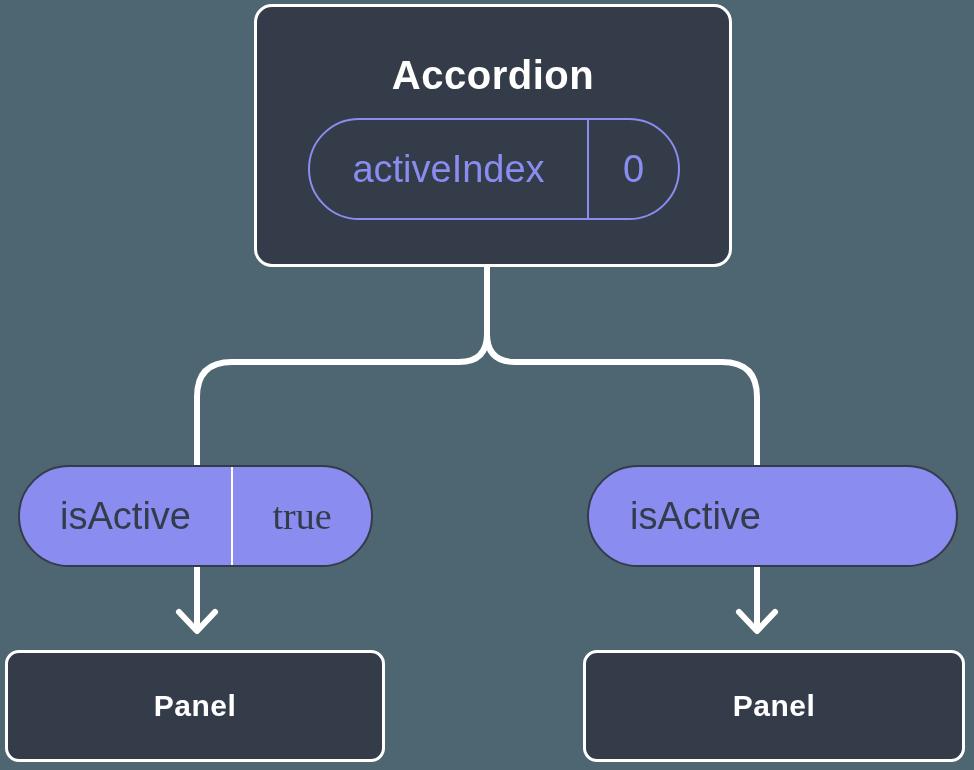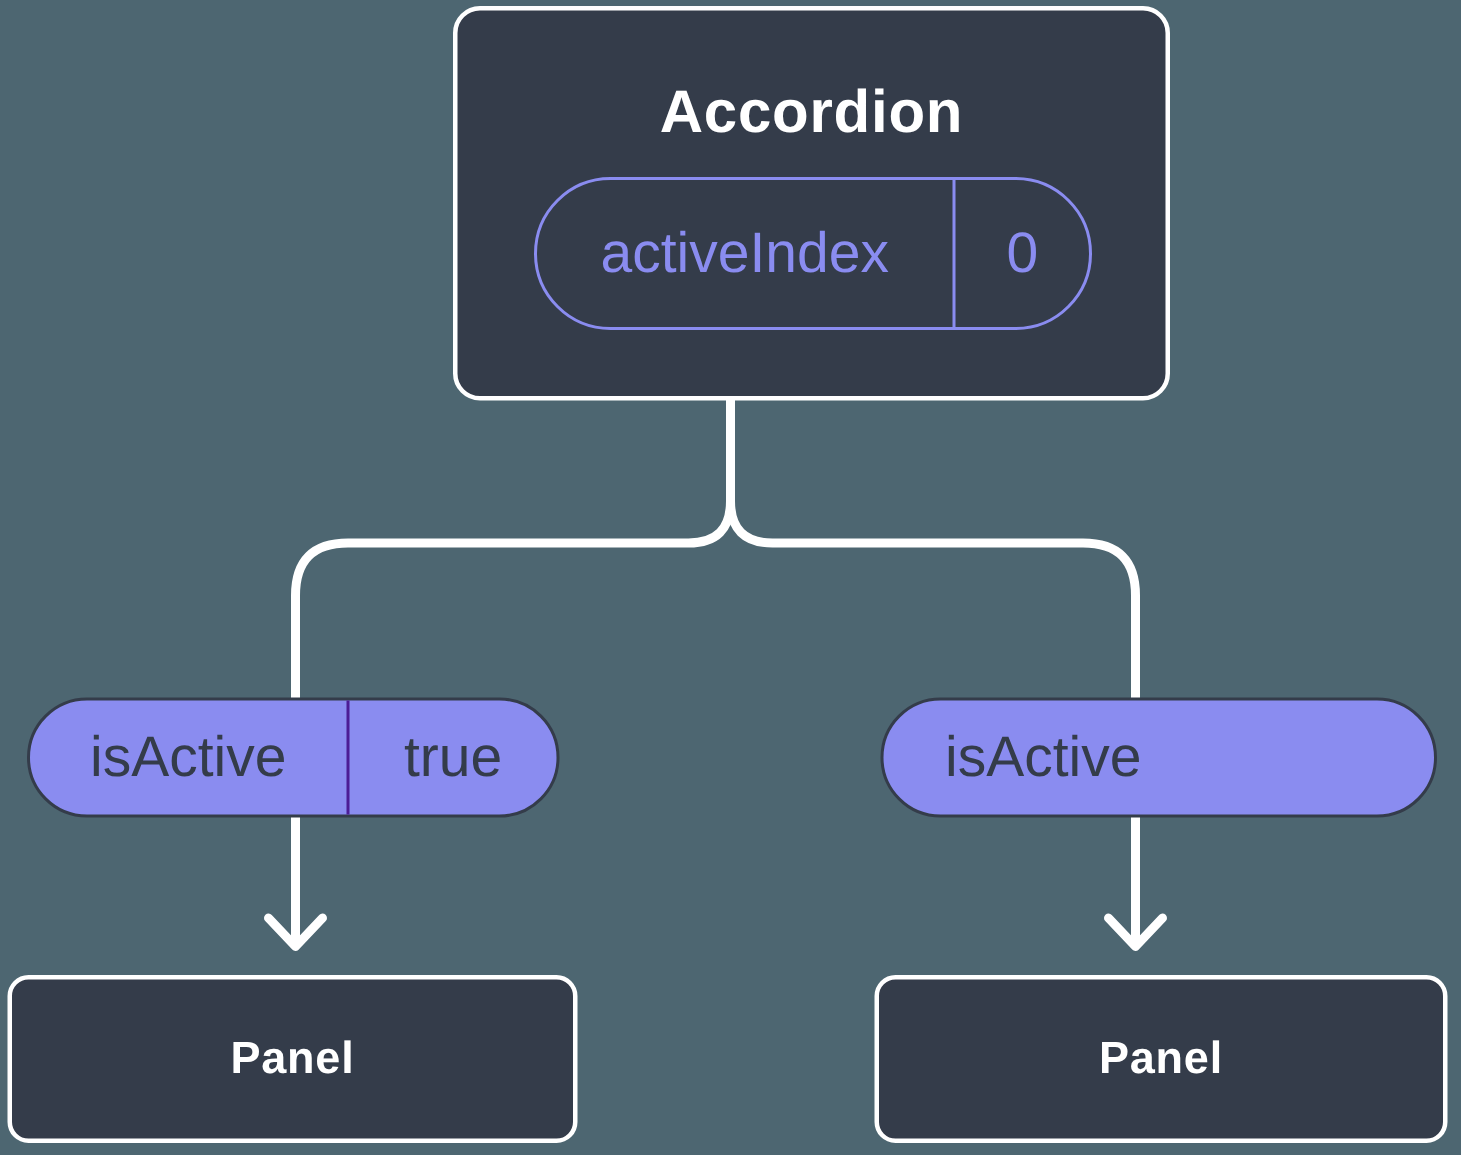--- a/index.html
+++ b/index.html
@@ -39,21 +39,20 @@
     box-sizing: border-box;
     background: #343C4A;
     border: 3px solid #FFFFFF;
   }
   .node-root {
     left: 254px;
     top: 4px;
     width: 478px;
     height: 263px;
     border-radius: 18px;
-    margin-left: 48px;
   }
   .root-title {
     position: absolute;
     left: 0;
     right: 0;
     top: 44px;
     text-align: center;
     color: #FFFFFF;
     font-size: 40px;
     font-weight: 600;
@@ -83,44 +82,45 @@
   .state-pill .seg-value {
     flex: 1;
     border-left: 2px solid #8A8CF0;
     display: flex;
     align-items: center;
     justify-content: center;
   }
   .prop-pill {
     position: absolute;
     box-sizing: border-box;
-    height: 80px;
+    height: 102px;
     top: 465px;
     background: #8A8CF0;
     border: 2px solid #343C4A;
     border-radius: 51px;
     display: flex;
     color: #343C4A;
     font-size: 38px;
   }
   .prop-pill.left { left: 18px; width: 355px; }
   .prop-pill.right { left: 587px; width: 371px; }
   .prop-pill .seg-label {
     display: flex;
     align-items: center;
     justify-content: center;
   }
   .prop-pill.left .seg-label { width: 211px; }
   .prop-pill.right .seg-label { width: 213px; }
   .prop-pill .seg-value {
     flex: 1;
-    border-left: 2px solid #4c1d95;
+    border-left: 2px solid #ffffff;
     display: flex;
     align-items: center;
     justify-content: center;
+    font-family: Liberation Serif, serif;
   }
   .node-panel {
     top: 650px;
     height: 112px;
     border-radius: 14px;
     display: flex;
     align-items: center;
     justify-content: center;
     color: #FFFFFF;
     font-size: 30px;

